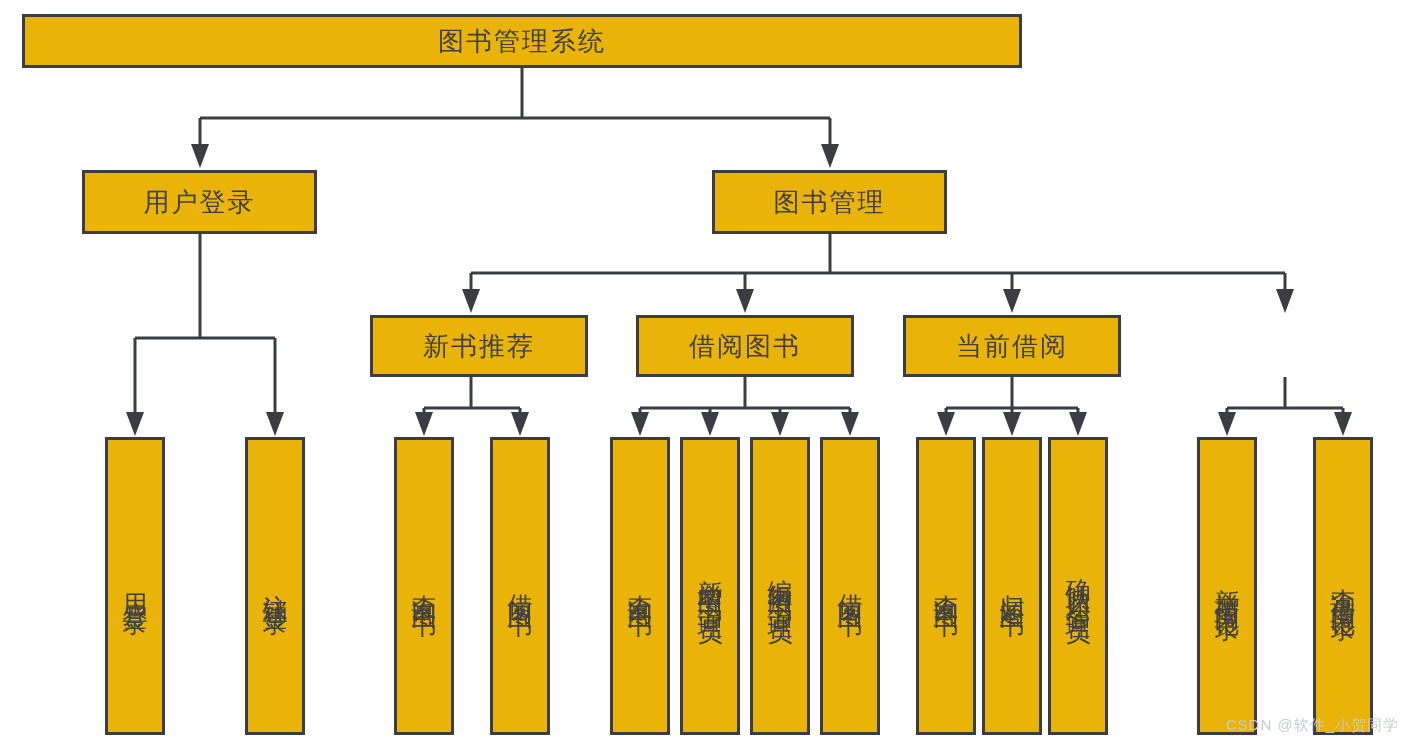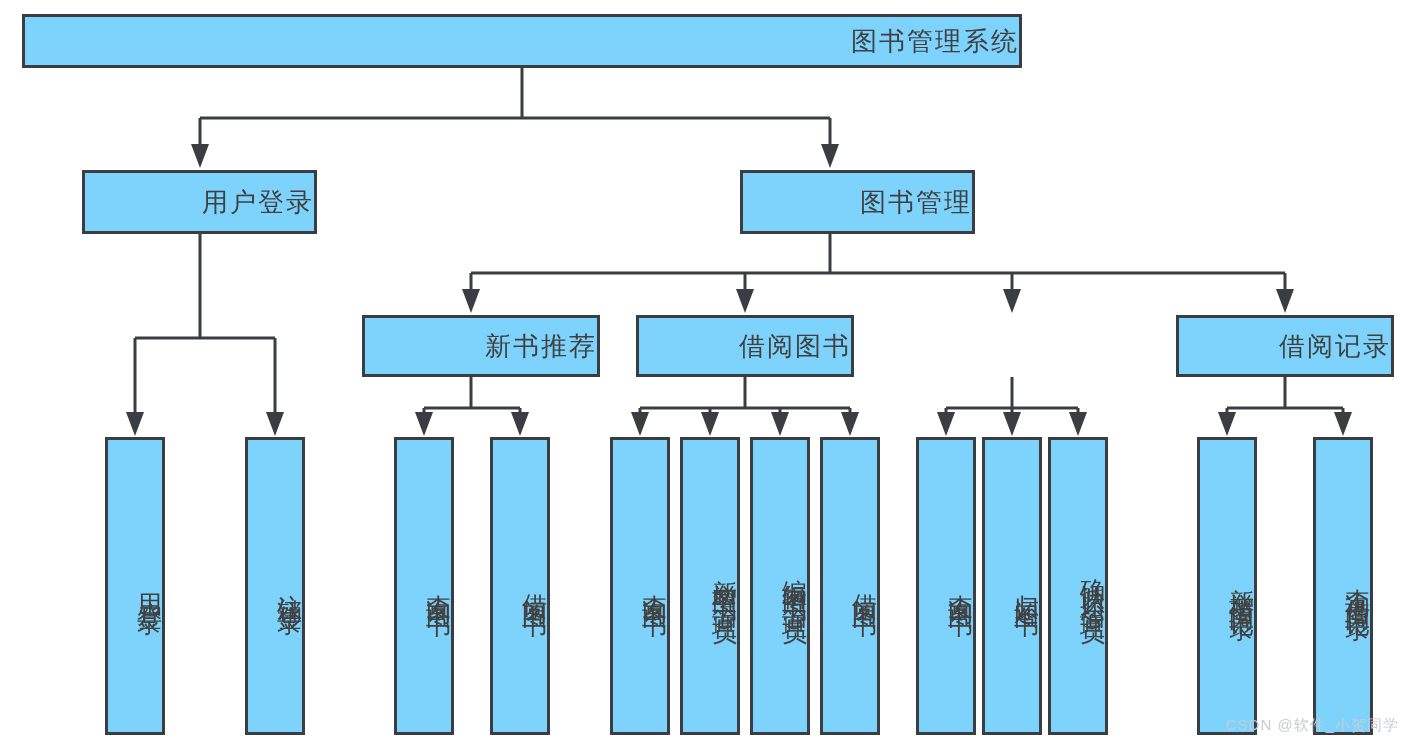--- a/index.html
+++ b/index.html
@@ -8,22 +8,22 @@
     width:1405px;height:747px;
     background:var(--bg,#ffffff);
     font-family:"Liberation Sans","DejaVu Sans",sans-serif;
     overflow:hidden;
   }
   svg.connectors{position:absolute;left:0;top:0;z-index:1;}
   .box{
     position:absolute;
     box-sizing:border-box;
     border:3px solid var(--line,#3a3d42);
-    background:#7dd3fc;
-    display:flex;align-items:center;justify-content:flex-end;
+    background:#eab308;
+    display:flex;align-items:center;justify-content:center;
     z-index:2;
   }
   .box .lbl{
     font-size:26px;
     letter-spacing:2px;
     color:var(--text,#404040);
     white-space:nowrap;
     line-height:1;
   }
   .leaf .lbl{
@@ -103,32 +103,32 @@
       <polygon points="1334,412 1352,412 1343,436" fill="#3a3d42"></polygon>
     </svg>
 
   <div class="box" style="left:22px;top:14px;width:1000px;height:54px;">
     <span class="lbl">图书管理系统</span>
   </div>
 
   <div class="box" style="left:82px;top:170px;width:235px;height:64px;">
     <span class="lbl">用户登录</span>
   </div>
-  <div class="box" style="left:740px;top:170px;width:235px;height:64px;">
+  <div class="box" style="left:712px;top:170px;width:235px;height:64px;">
     <span class="lbl">图书管理</span>
   </div>
 
-  <div class="box" style="left:362px;top:315px;width:238px;height:62px;">
+  <div class="box" style="left:370px;top:315px;width:218px;height:62px;">
     <span class="lbl">新书推荐</span>
   </div>
   <div class="box" style="left:636px;top:315px;width:218px;height:62px;">
     <span class="lbl">借阅图书</span>
   </div>
-  <div class="box" style="left:1176px;top:315px;width:218px;height:62px;">
-    <span class="lbl">借阅记录</span>
+  <div class="box" style="left:903px;top:315px;width:218px;height:62px;">
+    <span class="lbl">当前借阅</span>
   </div>
 
   <div class="box leaf" style="left:105px;top:437px;width:60px;height:298px;">
     <span class="lbl">用户登录</span>
   </div>
   <div class="box leaf" style="left:245px;top:437px;width:60px;height:298px;">
     <span class="lbl">注销登录</span>
   </div>
 
   <div class="box leaf" style="left:394px;top:437px;width:60px;height:298px;">

